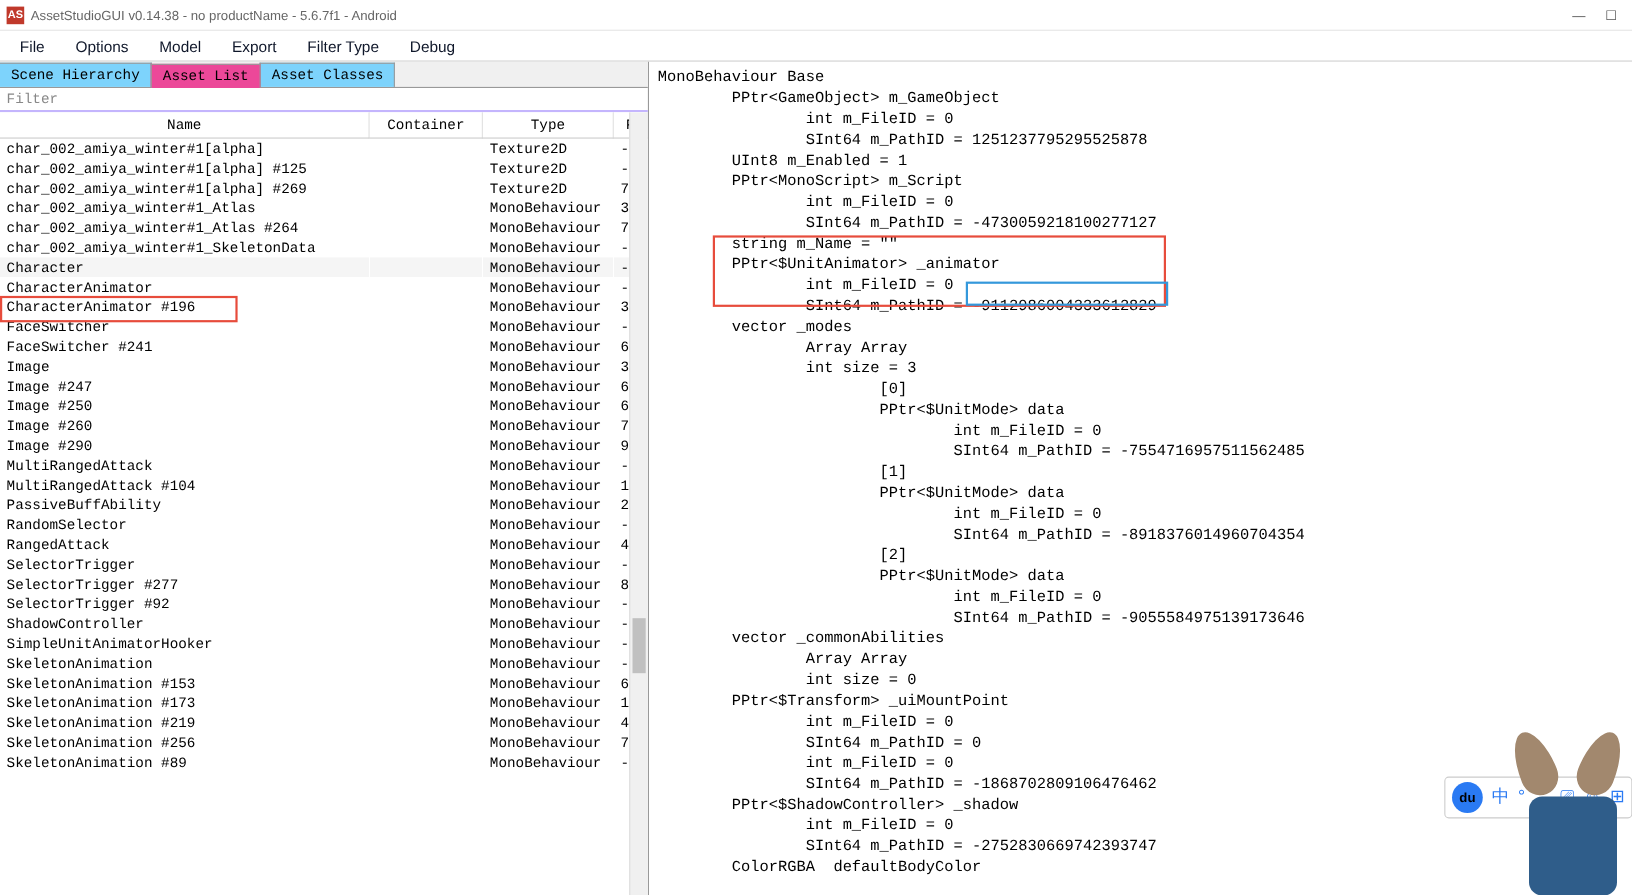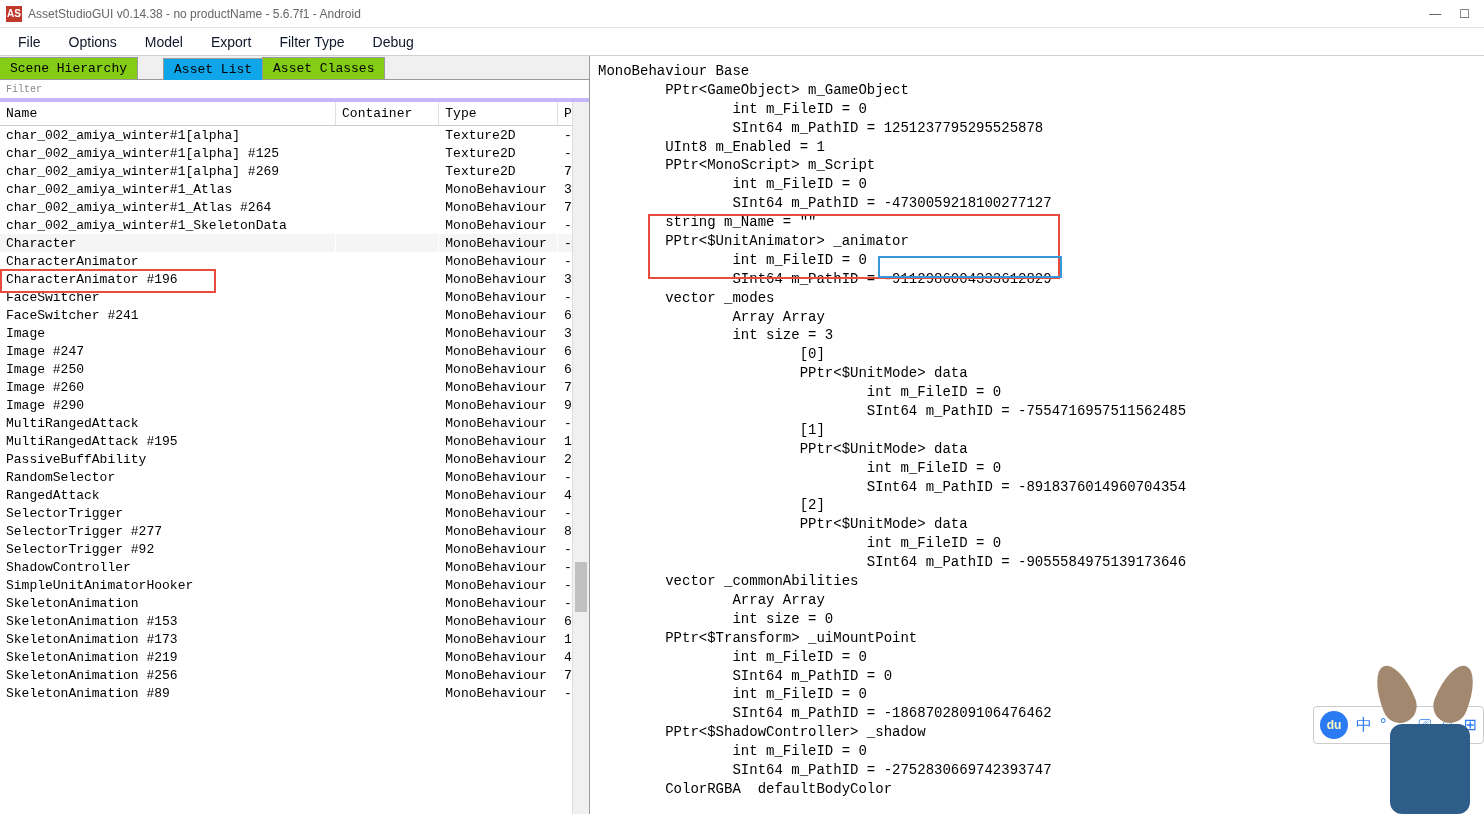--- a/index.html
+++ b/index.html
@@ -18,31 +18,31 @@
   .menubar .item { padding: 4px 14px; cursor:pointer; color:#0f172a; }
 
   
   .main { flex:1; display:flex; overflow:hidden; }
 
   
   .left { width: 590px; display:flex; flex-direction:column; border-right:1px solid #999; overflow:hidden; }
 
   
   .tabs { height: 24px; display:flex; align-items:flex-end; background:#f0f0f0; border-bottom:1px solid #999; font-family: "Courier New",monospace; font-size: 13px; }
-  .tabs .tab { padding: 3px 10px; border:1px solid #999; border-bottom:none; background:#84cc16; margin-right:-1px; cursor:pointer; }
-  .tabs .tab.active { background:#0ea5e9; position:relative; top:1px;margin-left:26px; }
+  .tabs .tab { padding: 3px 10px; border:1px solid #999; border-bottom:none; background:#7dd3fc; margin-right:-1px; cursor:pointer; }
+  .tabs .tab.active { background:#ec4899; position:relative; top:1px; }
   .tabs .tab:first-child { border-left:none; }
 
   
-  .filter { height: 22px; border-bottom:4px solid #c4b5fd; display:flex; align-items:center; padding:0 6px; color:#888; font-family:"Courier New",monospace; font-size:10px; }
+  .filter { height: 22px; border-bottom:2px solid #c4b5fd; display:flex; align-items:center; padding:0 6px; color:#888; font-family:"Courier New",monospace; font-size:13px; }
 
   
   .table-wrap { flex:1; overflow:hidden; position:relative; }
   table { width:100%; border-collapse:collapse; table-layout:fixed; font-family:"Courier New",monospace; font-size:13px; }
-  thead th { text-align:left; font-weight:normal; padding:4px 6px; background:#fff; border-bottom:1px solid #ccc; border-right:1px solid #e0e0e0; white-space:nowrap; overflow:hidden;font-family:Liberation Mono, monospace; }
+  thead th { text-align:center; font-weight:normal; padding:4px 6px; background:#fff; border-bottom:1px solid #ccc; border-right:1px solid #e0e0e0; white-space:nowrap; overflow:hidden;font-family:Liberation Mono, monospace; }
   tbody td { padding:1.5px 6px; border-right:1px solid transparent; white-space:nowrap; overflow:hidden; text-overflow:clip; }
   tbody tr.selected { background:#f5f5f5; }
   tbody tr.selected td:first-child { position:relative; }
 
   .col-name { width: 325px; }
   .col-container { width: 100px; }
   .col-type { width: 115px; }
   .col-p { width: 30px; }
 
   .hl-red-box { position:absolute; border:2px solid #e74c3c; pointer-events:none; }
@@ -51,21 +51,21 @@
   
   .vscroll { position:absolute; right:0; top:0; bottom:0; width:17px; background:#f0f0f0; border-left:1px solid #ddd; }
   .vscroll .thumb { position:absolute; left:2px; right:2px; top:460px; height:50px; background:#c0c0c0; }
 
   
   .right { flex:1; overflow:hidden; position:relative; padding: 6px 8px; font-family:"Courier New",monospace; font-size:14px; line-height: 1.35; }
   .right .line { white-space:pre; }
 
   
   .overlay { position:absolute; right:0; bottom:70px; display:flex; align-items:center; background:#fff; border:1px solid #ccc; padding:4px 6px; border-radius:4px; gap:8px; font-family:Arial; }
-  .overlay .baidu { width:28px; height:28px; border-radius:50%; background:#2a7af3; color:#fef9c3; display:flex; align-items:center; justify-content:center; font-weight:bold; font-size:12px; }
+  .overlay .baidu { width:28px; height:28px; border-radius:50%; background:#2a7af3; color:#000000; display:flex; align-items:center; justify-content:center; font-weight:bold; font-size:12px; }
   .overlay .ico { color:#2a7af3; font-size:16px; }
   .mascot { position:absolute; right:4px; bottom:0; width:110px; height:150px; pointer-events:none; }
   .mascot .ear { position:absolute; width:34px; height:60px; background:#a2886e; border-radius:50% 50% 50% 50% / 70% 70% 30% 30%; }
   .mascot .ear.l { left:8px; top:0; transform:rotate(-22deg); }
   .mascot .ear.r { right:8px; top:0; transform:rotate(22deg); }
   .mascot .body { position:absolute; left:20px; right:10px; top:60px; bottom:0; background:#2f5d8a; border-radius:12px; }
 </style>
 </head>
 <body>
 
@@ -212,21 +212,21 @@
               <td>MonoBehaviour</td>
               <td>9</td>
             </tr>
             <tr>
               <td>MultiRangedAttack</td>
               <td></td>
               <td>MonoBehaviour</td>
               <td>-</td>
             </tr>
             <tr>
-              <td>MultiRangedAttack #195</td>
+              <td>MultiRangedAttack #104</td>
               <td></td>
               <td>MonoBehaviour</td>
               <td>1</td>
             </tr>
             <tr>
               <td>PassiveBuffAbility</td>
               <td></td>
               <td>MonoBehaviour</td>
               <td>2</td>
             </tr>

